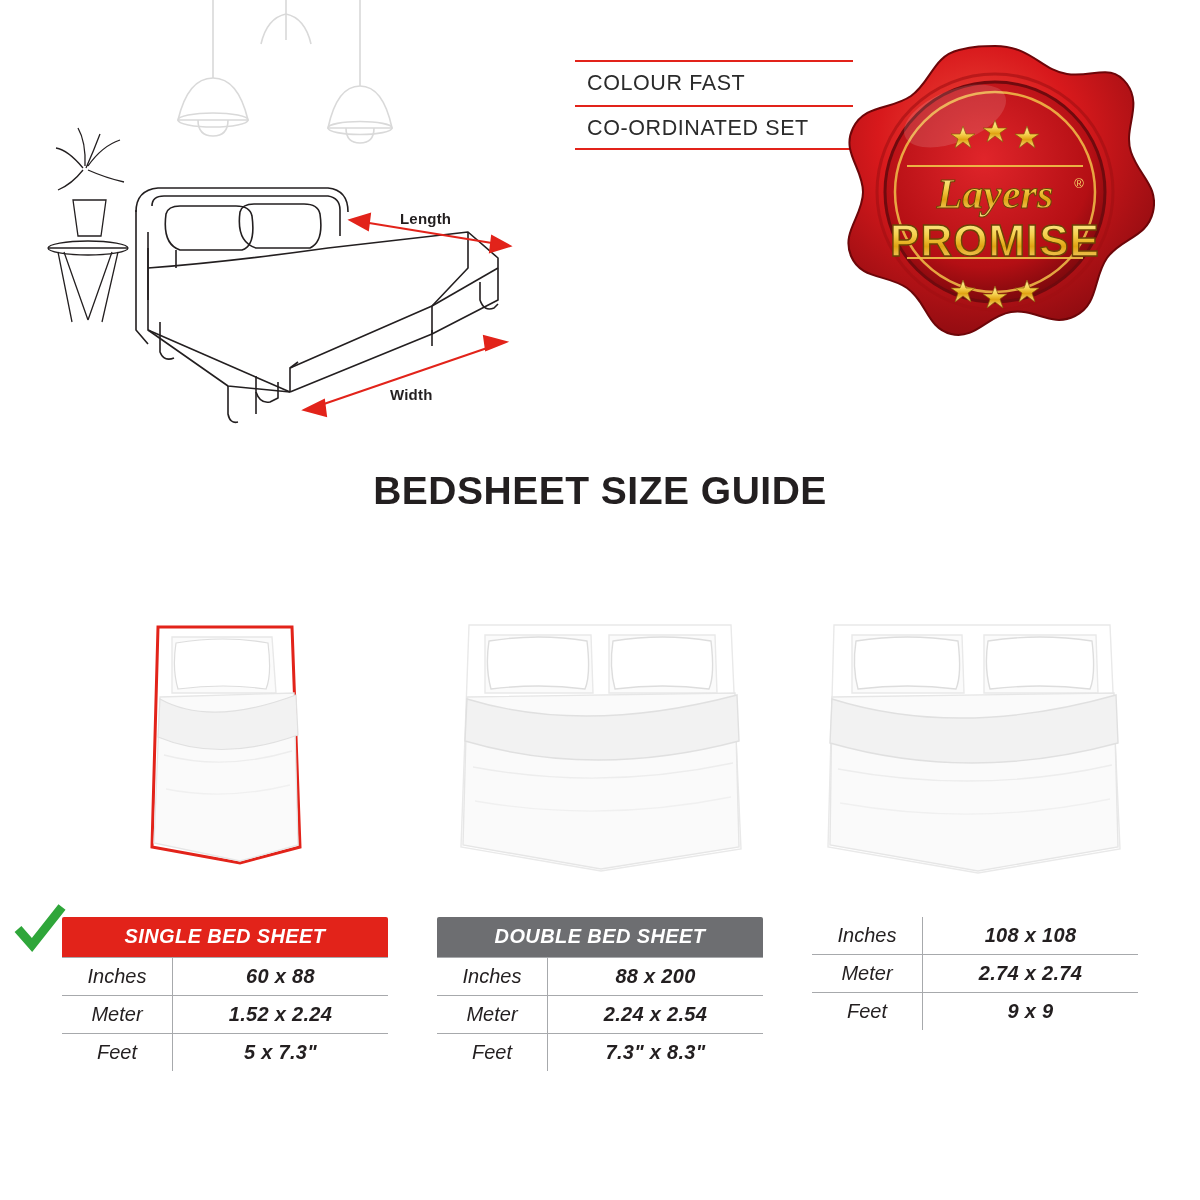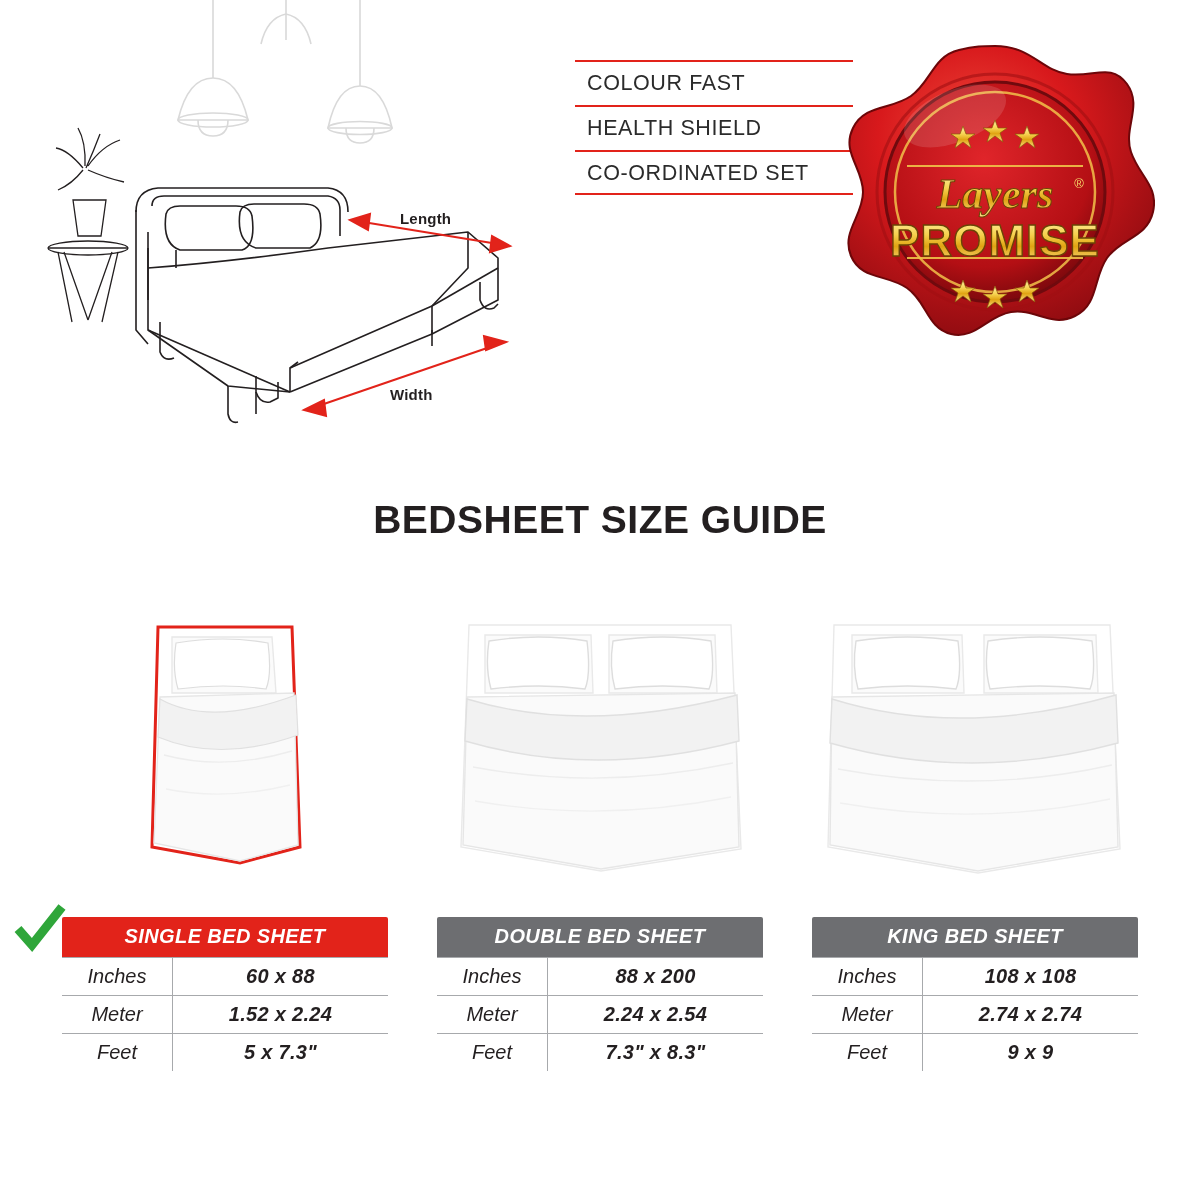--- a/index.html
+++ b/index.html
@@ -75,21 +75,21 @@
     left: 835px;
     top: 40px;
     width: 320px;
     height: 310px;
   }
 
   
   .main-title {
     position: absolute;
     left: 0;
-    top: 498px;
+    top: 469px;
     width: 1200px;
     text-align: center;
     font-size: 39px;
     font-weight: 700;
     letter-spacing: .5px;
     color: #231f20;
   }
 
   
   .sizes-row {
@@ -220,21 +220,20 @@
       <polygon points="276,410 296,400 298,416"></polygon>
       <polygon points="478,342 458,350 456,336"></polygon>
     </g>
   </svg>
   <div class="dim-label label-length">Length</div>
   <div class="dim-label label-width">Width</div>
 </div>
 
 <div class="promise-block">
   <div class="promise-item">COLOUR FAST</div>
-  <div class="promise-item">HEALTH SHIELD</div>
   <div class="promise-item">CO-ORDINATED SET</div>
 </div>
 
 <div class="seal">
   <svg width="320" height="310" viewBox="0 0 320 310">
     <defs>
       <radialGradient id="waxGrad" cx="42%" cy="32%" r="72%">
         <stop offset="0%" stop-color="#ef4a3c"></stop>
         <stop offset="45%" stop-color="#d8191c"></stop>
         <stop offset="100%" stop-color="#8c0b10"></stop>
@@ -389,23 +388,20 @@
           <path d="M22 102 L304 98 L308 252 L168 276 L20 250 Z" fill="#fafafa" stroke="#e6e6e6"></path>
           <path d="M22 104 Q150 144 306 100 L308 148 Q160 188 20 148 Z" fill="#f2f2f2" stroke="#e0e0e0"></path>
           <path d="M28 174 Q168 200 302 170" fill="none" stroke="#ededed" stroke-width="1.4"></path>
           <path d="M30 208 Q168 232 300 204" fill="none" stroke="#f0f0f0" stroke-width="1.3"></path>
         </g>
       </svg>
     </div>
     <div class="table-wrap">
       <table class="tbl">
         <tbody>
-            <tr>
-              <th colspan="2">KING BED SHEET</th>
-            </tr>
         <tr>
           <td class="unit">Inches</td>
           <td class="val">108 x 108</td>
         </tr>
         <tr>
           <td class="unit">Meter</td>
           <td class="val">2.74 x 2.74</td>
         </tr>
         <tr>
           <td class="unit">Feet</td>

